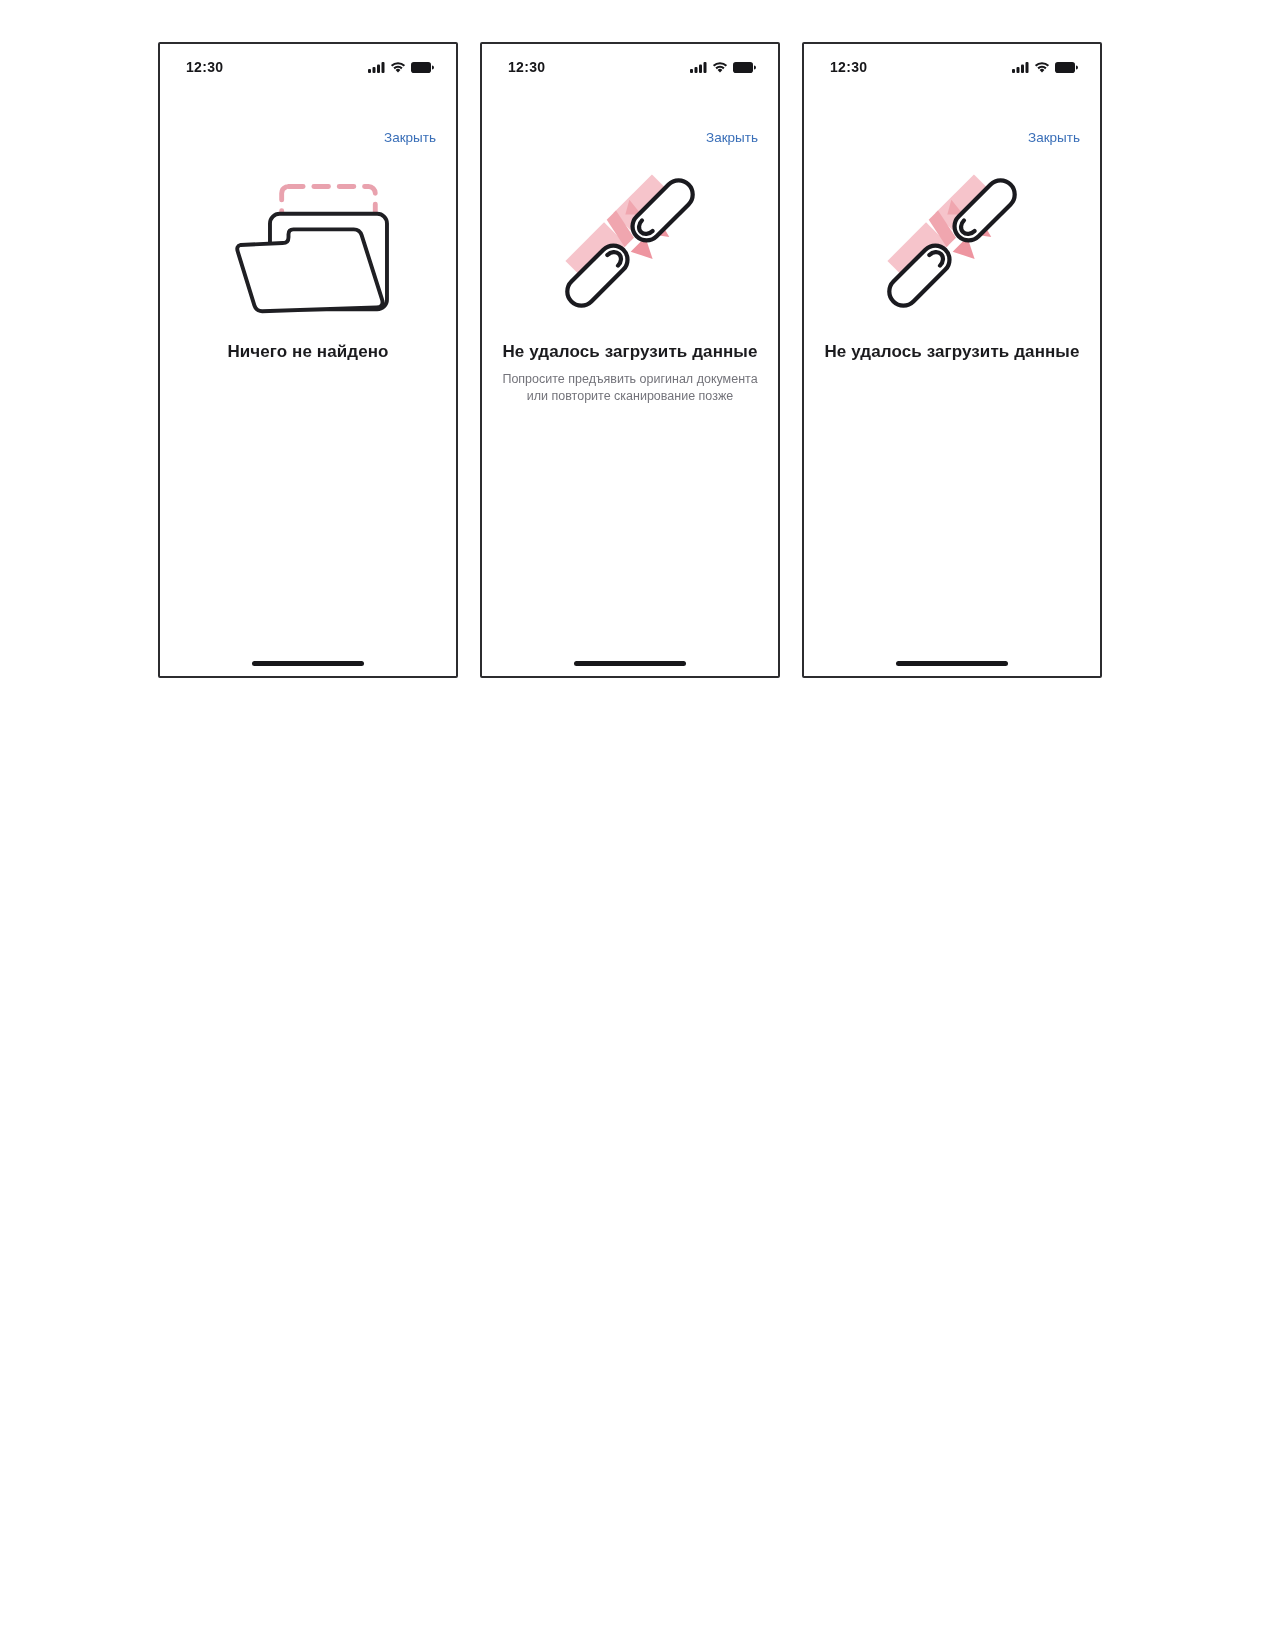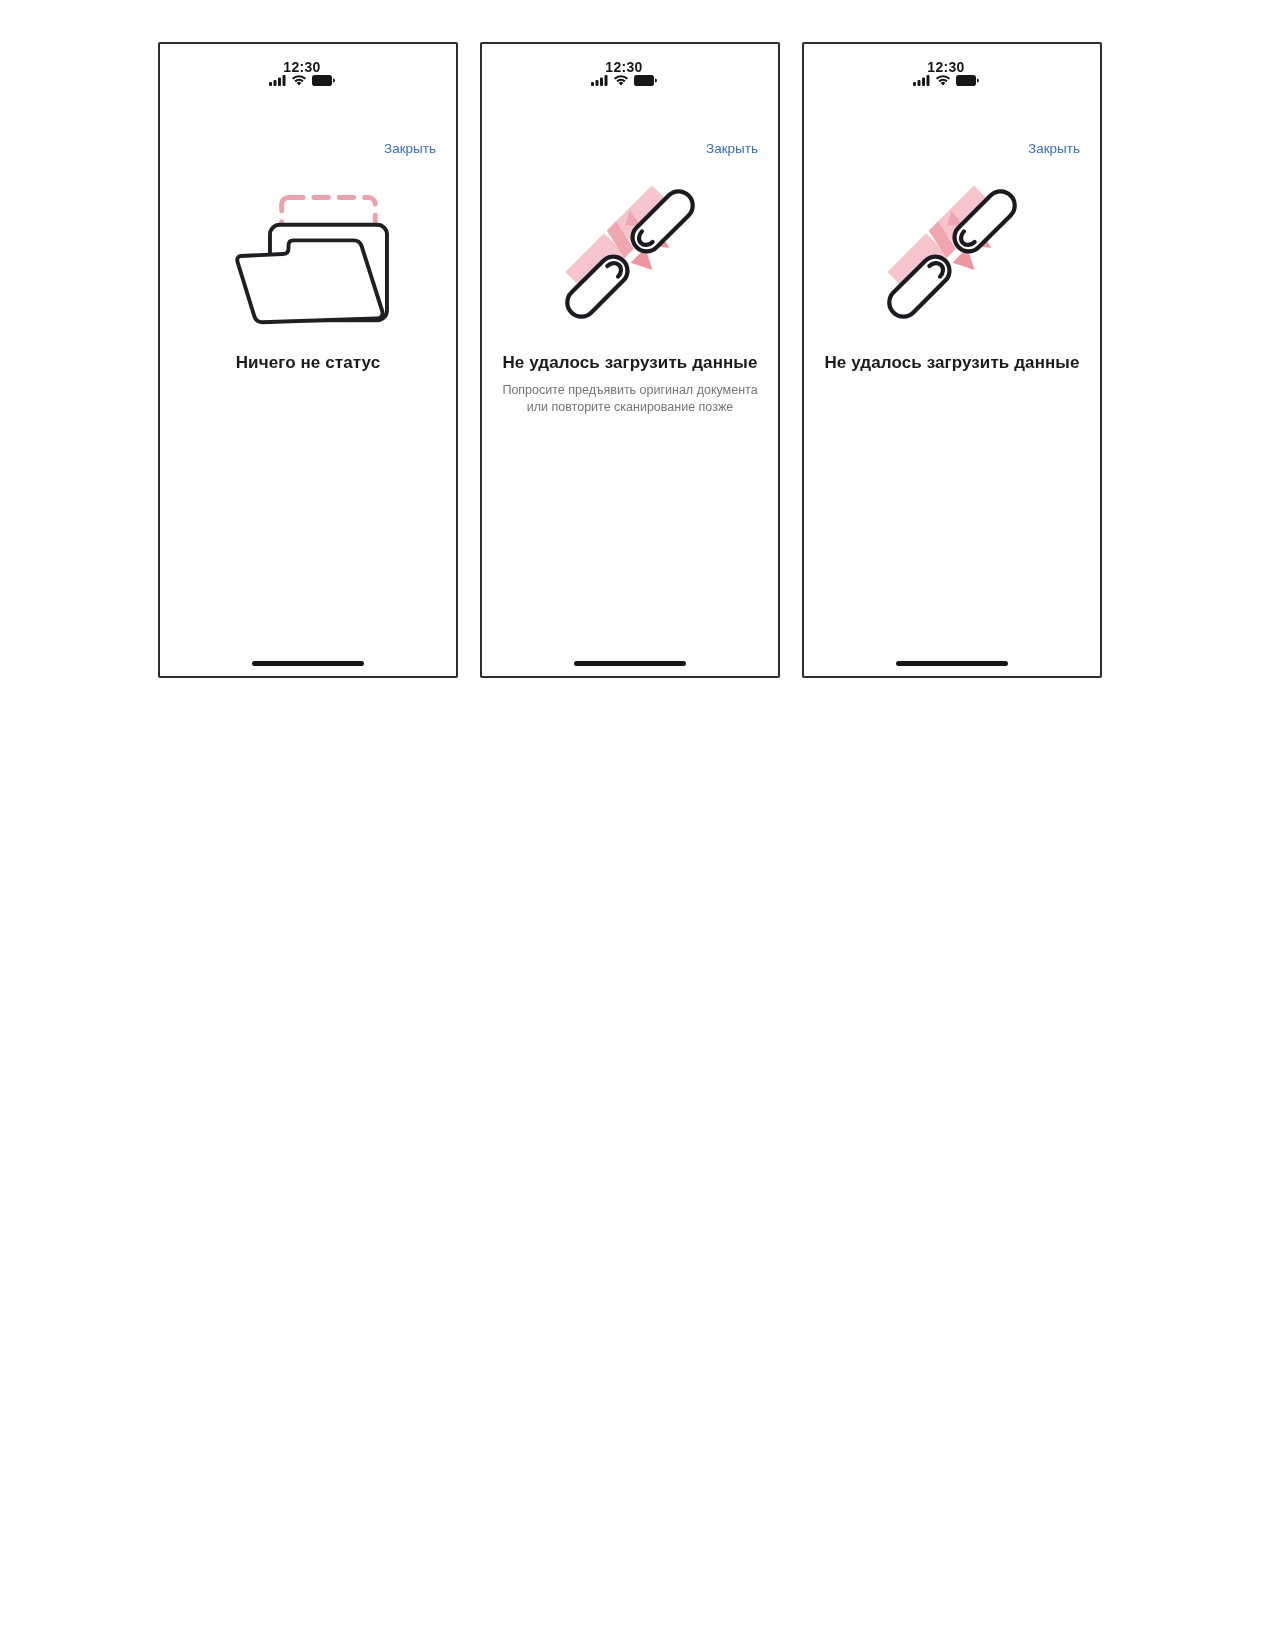--- a/index.html
+++ b/index.html
@@ -19,22 +19,21 @@
     background:#ffffff;
     border:2px solid #2c2c2f;
     border-radius:2px;
     position:relative;
     display:flex; flex-direction:column; align-items:center;
     overflow:hidden;
   }
   .statusbar {
     width:100%;
     display:flex; justify-content:space-between; align-items:center;
-    padding:15px 22px 0 10px;
-    flex-direction:column;
+    padding:15px 22px 0 26px;
   }
   .time {
     font-size:14px; font-weight:700; color:#17171a; letter-spacing:.3px;
   }
   .sticons { display:flex; align-items:center; gap:5px; }
   .close-row {
     width:100%; text-align:right;
     padding:21px 20px 0 0;
   }
   .close-btn {
@@ -97,21 +96,21 @@
         <button class="close-btn">Закрыть</button>
       </div>
       <div class="icon-wrap">
         <svg width="186" height="156" viewBox="0 0 190 160">
           <rect x="68" y="22" width="96" height="62" rx="7" fill="none" stroke="#e9a2ae" stroke-width="5" stroke-dasharray="15 11" stroke-linecap="round"></rect>
           <rect x="56" y="50" width="120" height="98" rx="10" fill="#ffffff" stroke="#1f1f23" stroke-width="4"></rect>
           <path d="M26,82 L69,80 Q75,80 75,74 L75,71 Q75,66 80,66 L142,66 Q148,66 150,72 L171,138
                    Q173,146 165,146 L48,150 Q42,150 40,144 L23,89 Q21,83 26,82 Z" fill="#ffffff" stroke="#1f1f23" stroke-width="4" stroke-linejoin="round"></path>
         </svg>
       </div>
-      <div class="title">Ничего не статус</div>
+      <div class="title">Ничего не найдено</div>
       <div class="home-indicator"></div>
     </div>
 
     <div class="phone">
       <div class="statusbar">
         <span class="time">12:30</span>
         <span class="sticons">
           <svg width="17" height="11" viewBox="0 0 17 11">
             <rect x="0" y="7" width="3" height="4" rx="1" fill="#17171a"></rect>
             <rect x="4.5" y="5" width="3" height="6" rx="1" fill="#17171a"></rect>

